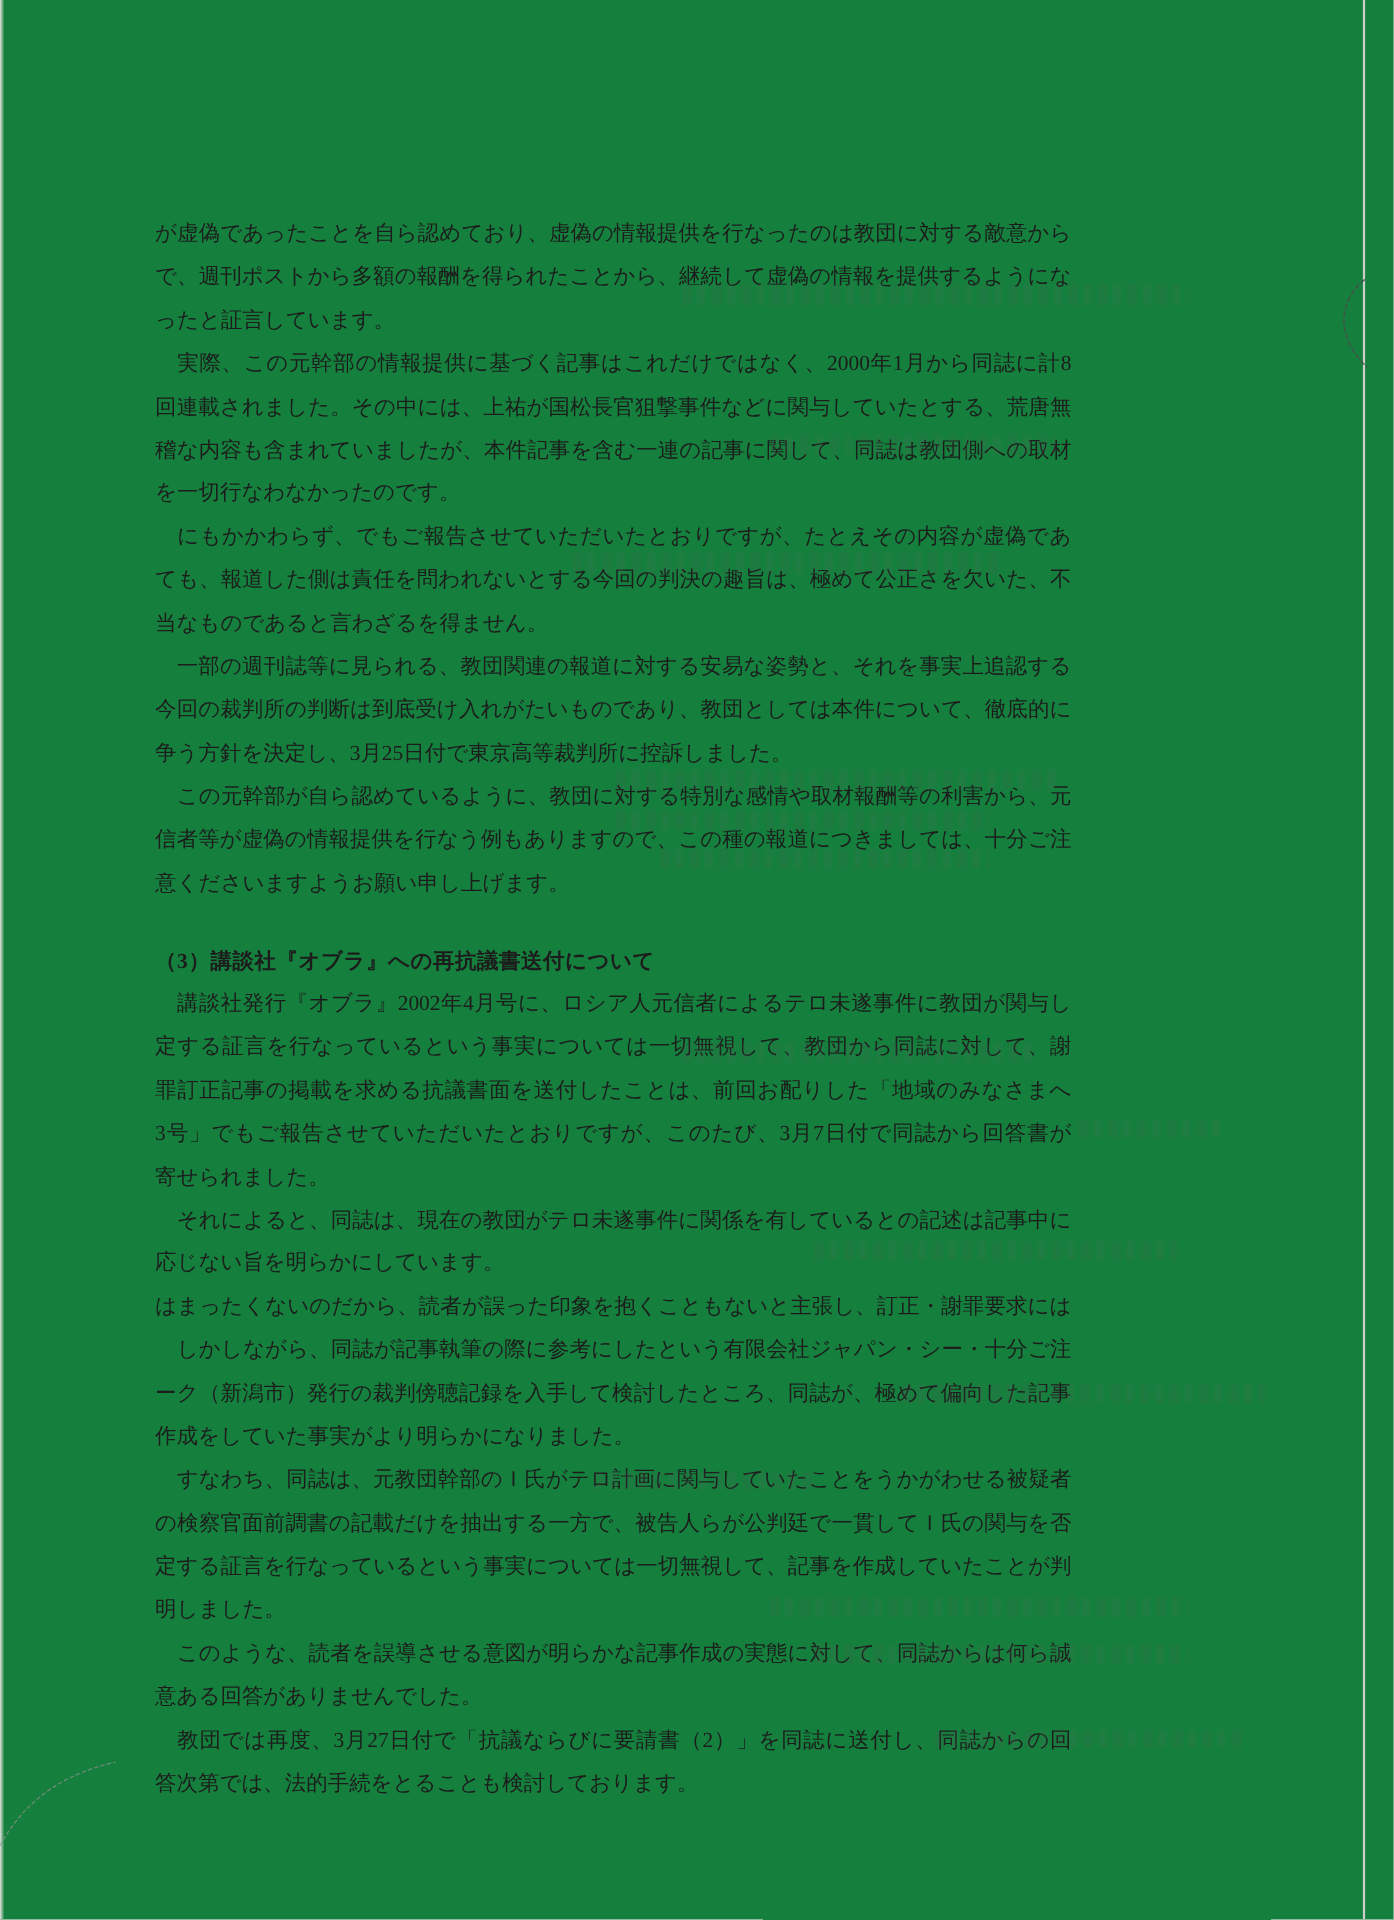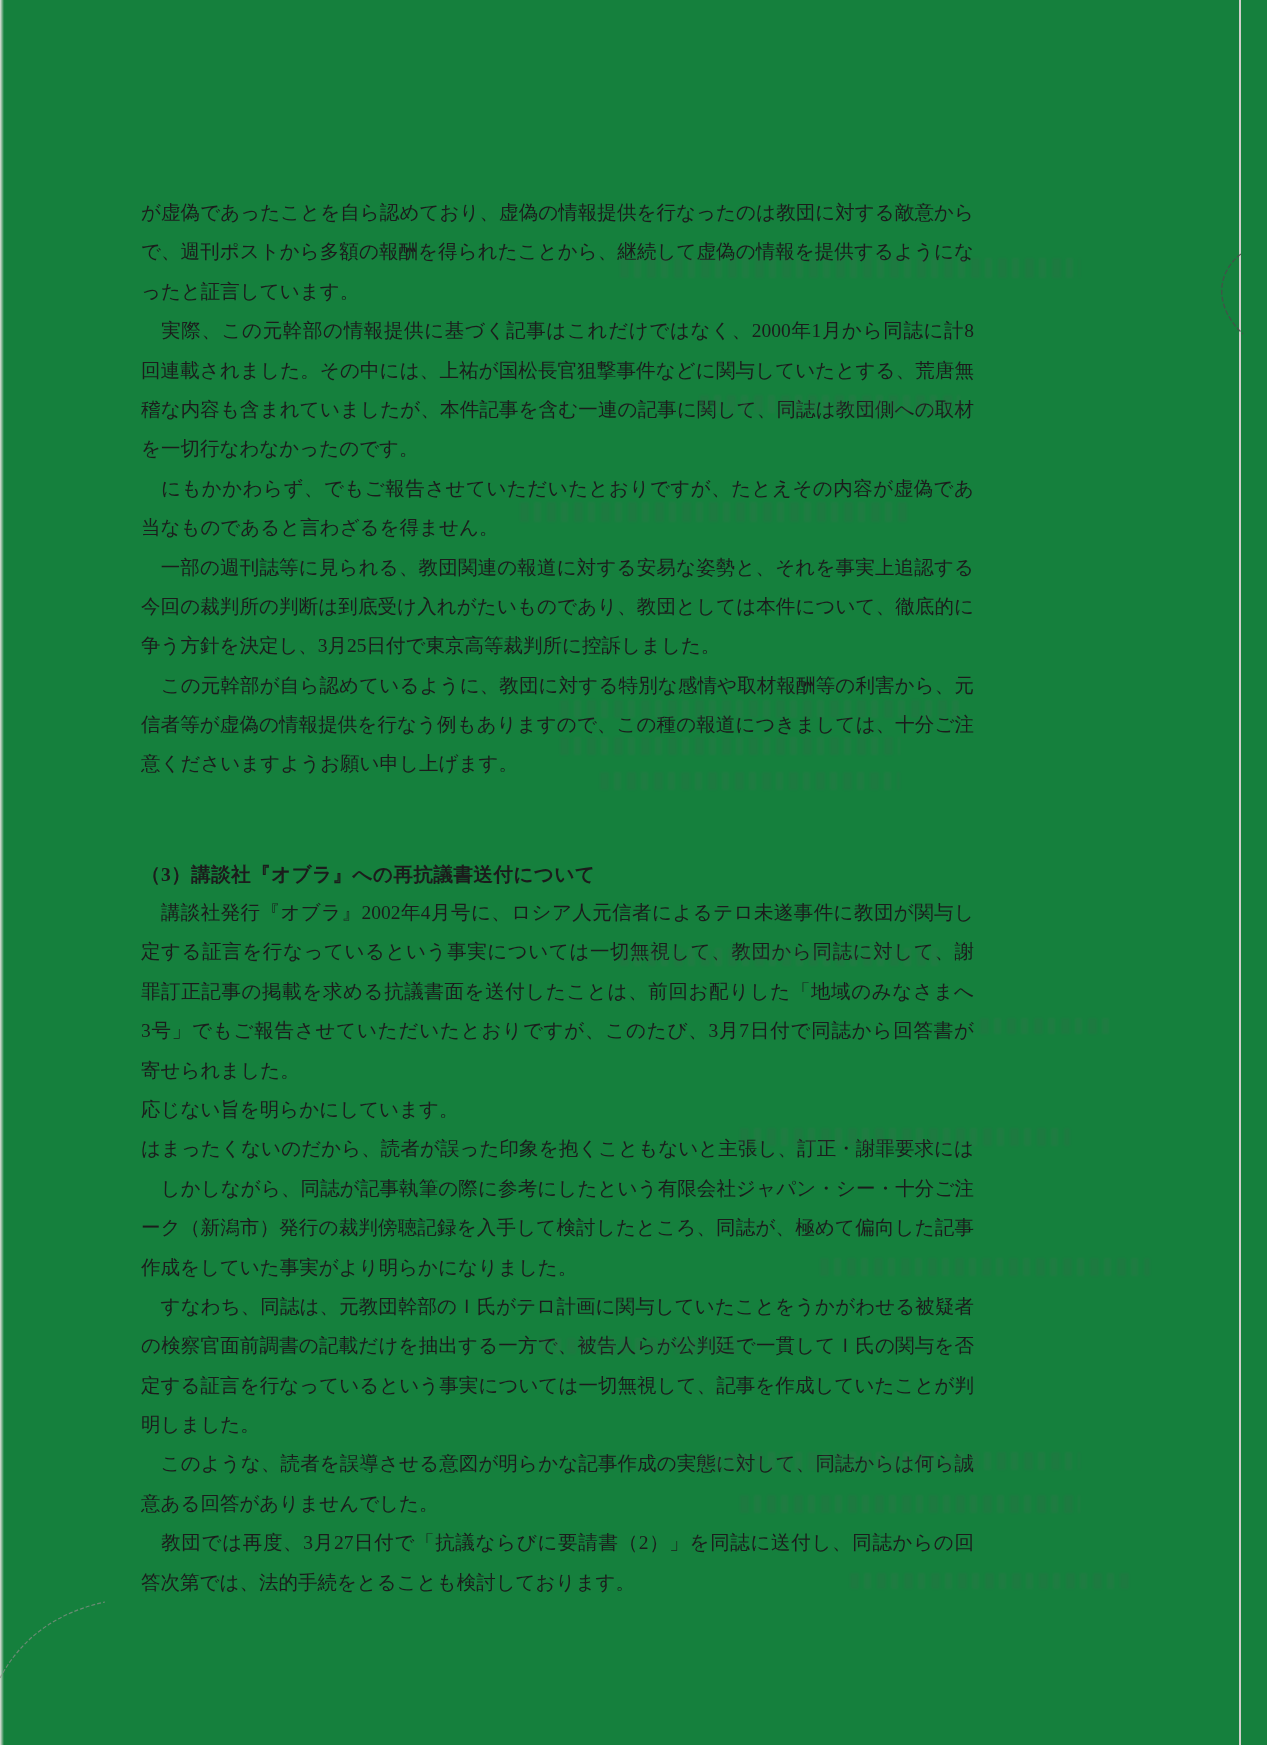--- a/index.html
+++ b/index.html
@@ -91,37 +91,39 @@
 
   <div class="text-block block-1">
       <div class="line">が虚偽であったことを自ら認めており、虚偽の情報提供を行なったのは教団に対する敵意から</div>
       <div class="line">で、週刊ポストから多額の報酬を得られたことから、継続して虚偽の情報を提供するようにな</div>
       <div class="line short">ったと証言しています。</div>
       <div class="line">　実際、この元幹部の情報提供に基づく記事はこれだけではなく、2000年1月から同誌に計8</div>
       <div class="line">回連載されました。その中には、上祐が国松長官狙撃事件などに関与していたとする、荒唐無</div>
       <div class="line">稽な内容も含まれていましたが、本件記事を含む一連の記事に関して、同誌は教団側への取材</div>
       <div class="line short">を一切行なわなかったのです。</div>
       <div class="line">　にもかかわらず、でもご報告させていただいたとおりですが、たとえその内容が虚偽であっ</div>
+      <div class="line">ても、報道した側は責任を問われないとする今回の判決の趣旨は、極めて公正さを欠いた、不</div>
       <div class="line short">当なものであると言わざるを得ません。</div>
       <div class="line">　一部の週刊誌等に見られる、教団関連の報道に対する安易な姿勢と、それを事実上追認する</div>
       <div class="line">今回の裁判所の判断は到底受け入れがたいものであり、教団としては本件について、徹底的に</div>
       <div class="line short">争う方針を決定し、3月25日付で東京高等裁判所に控訴しました。</div>
       <div class="line">　この元幹部が自ら認めているように、教団に対する特別な感情や取材報酬等の利害から、元</div>
       <div class="line">信者等が虚偽の情報提供を行なう例もありますので、この種の報道につきましては、十分ご注</div>
       <div class="line short">意くださいますようお願い申し上げます。</div>
     </div>
 
   <div class="heading-line">（3）講談社『オブラ』への再抗議書送付について</div>
 
   <div class="text-block block-2">
       <div class="line">　講談社発行『オブラ』2002年4月号に、ロシア人元信者によるテロ未遂事件に教団が関与し</div>
       <div class="line">定する証言を行なっているという事実については一切無視して、教団から同誌に対して、謝</div>
       <div class="line">罪訂正記事の掲載を求める抗議書面を送付したことは、前回お配りした「地域のみなさまへ　第</div>
       <div class="line">3号」でもご報告させていただいたとおりですが、このたび、3月7日付で同誌から回答書が</div>
       <div class="line short">寄せられました。</div>
+      <div class="line">　それによると、同誌は、現在の教団がテロ未遂事件に関係を有しているとの記述は記事中に</div>
       <div class="line short">応じない旨を明らかにしています。</div>
       <div class="line">はまったくないのだから、読者が誤った印象を抱くこともないと主張し、訂正・謝罪要求には</div>
       <div class="line">　しかしながら、同誌が記事執筆の際に参考にしたという有限会社ジャパン・シー・十分ご注</div>
       <div class="line">ーク（新潟市）発行の裁判傍聴記録を入手して検討したところ、同誌が、極めて偏向した記事</div>
       <div class="line short">作成をしていた事実がより明らかになりました。</div>
       <div class="line">　すなわち、同誌は、元教団幹部のＩ氏がテロ計画に関与していたことをうかがわせる被疑者</div>
       <div class="line">の検察官面前調書の記載だけを抽出する一方で、被告人らが公判廷で一貫してＩ氏の関与を否</div>
       <div class="line">定する証言を行なっているという事実については一切無視して、記事を作成していたことが判</div>
       <div class="line short">明しました。</div>
       <div class="line">　このような、読者を誤導させる意図が明らかな記事作成の実態に対して、同誌からは何ら誠</div>

